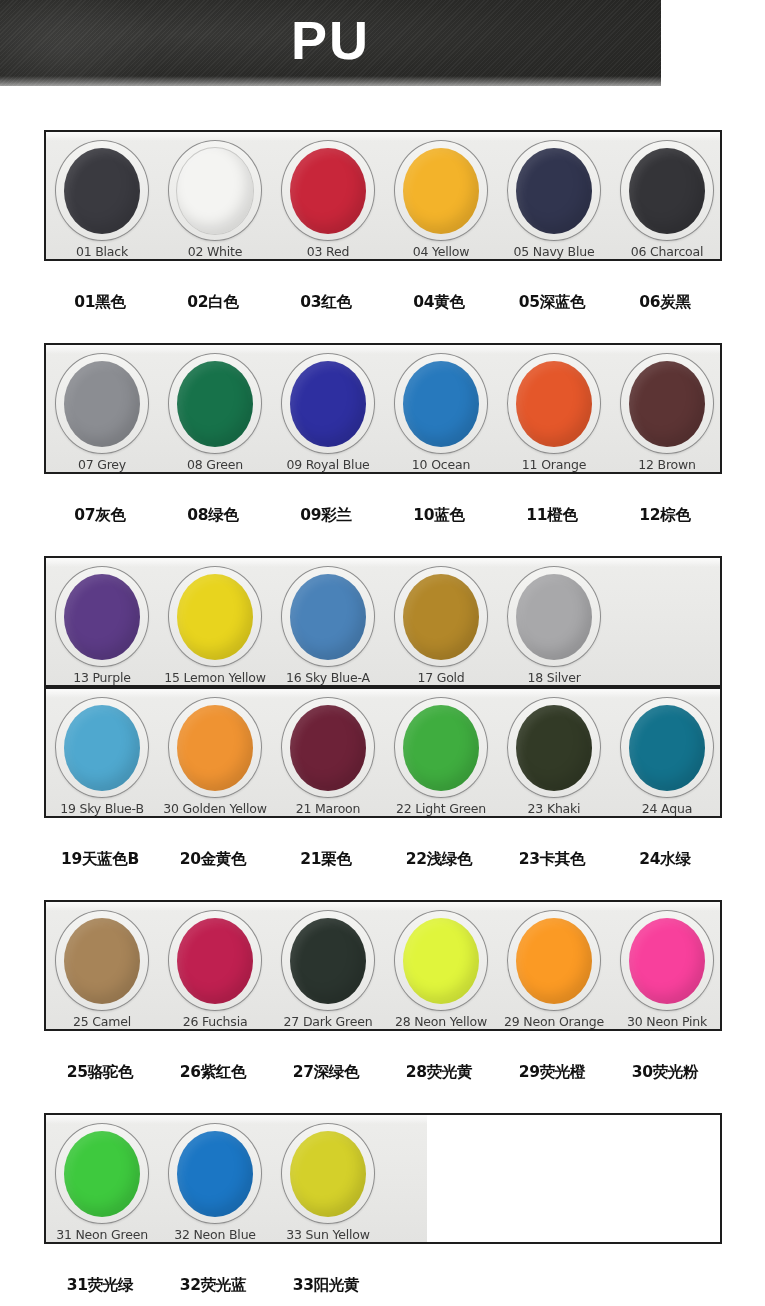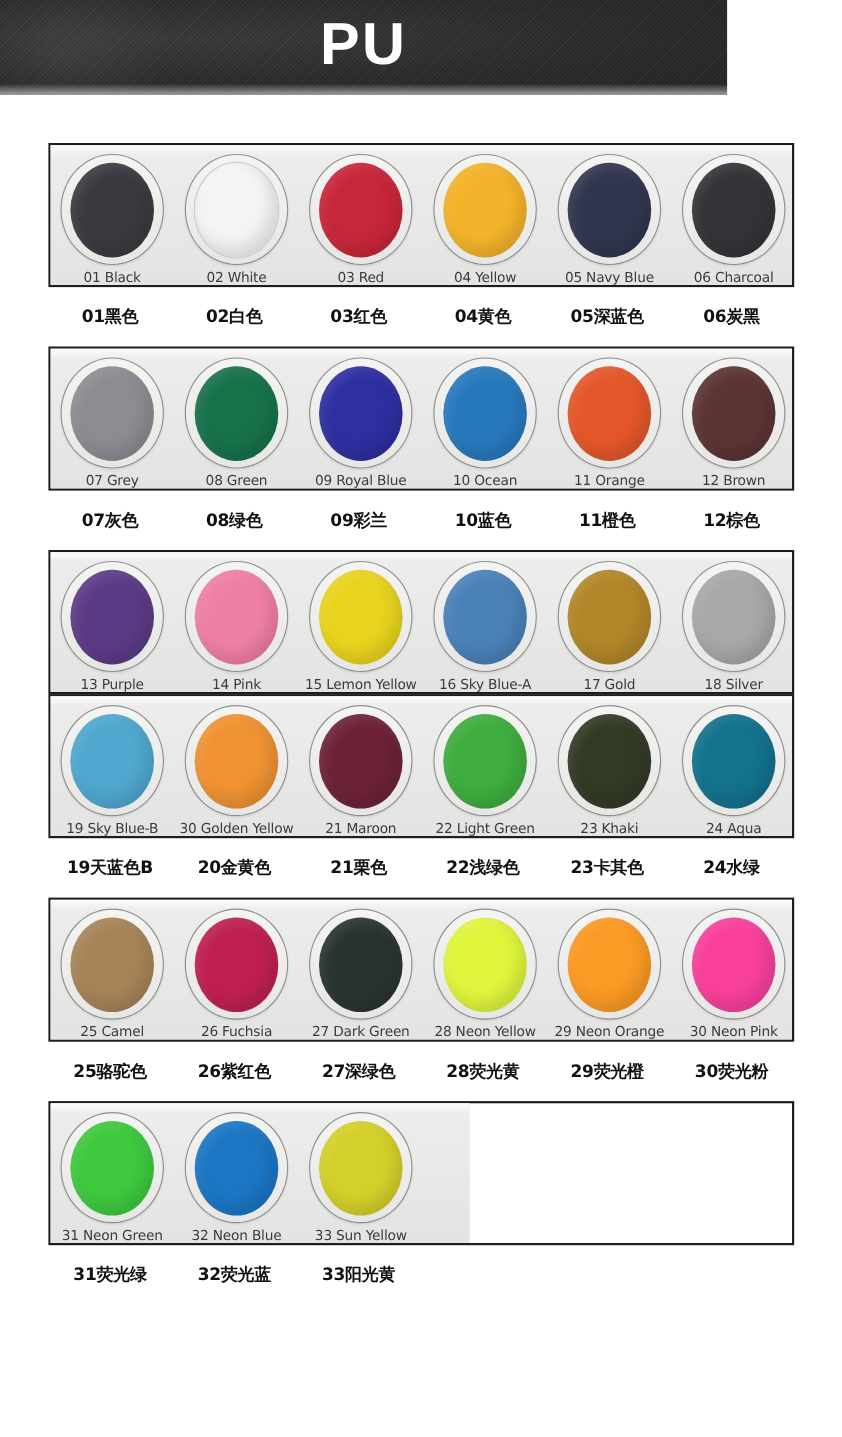--- a/index.html
+++ b/index.html
@@ -85,21 +85,21 @@
   .dot.outline{border:1px solid #c9c9c7;}
   .chip-label{
     margin-top:3px;
     font-size:12.5px;
     color:#3b3b3b;
     font-family:"DejaVu Sans","Liberation Sans",sans-serif;
     white-space:nowrap;
     letter-spacing:-0.2px;
   }
   .cn-row{
-    width:678px;margin:0 auto;
+    width:678px;margin:14px auto;
     display:flex;
     height:54px;align-items:center;
   }
   .cn-cell{
     width:113px;flex:0 0 113px;
     text-align:center;
     font-size:15.5px;
     font-weight:bold;
     color:#111111;
     font-family:"DejaVu Sans","Liberation Sans",sans-serif;
@@ -222,26 +222,20 @@
       <div class="card">
         <div class="card-photo">
           <div class="chip">
             <div class="ring">
               <div class="dot" style="background: rgb(92, 59, 134);"></div>
             </div>
             <div class="chip-label">13 Purple</div>
           </div>
           <div class="chip">
             <div class="ring">
-              <div class="dot" style="background: rgb(239, 127, 166);"></div>
-            </div>
-            <div class="chip-label">14 Pink</div>
-          </div>
-          <div class="chip">
-            <div class="ring">
               <div class="dot" style="background: rgb(232, 212, 30);"></div>
             </div>
             <div class="chip-label">15 Lemon Yellow</div>
           </div>
           <div class="chip">
             <div class="ring">
               <div class="dot" style="background: rgb(74, 130, 184);"></div>
             </div>
             <div class="chip-label">16 Sky Blue-A</div>
           </div>

